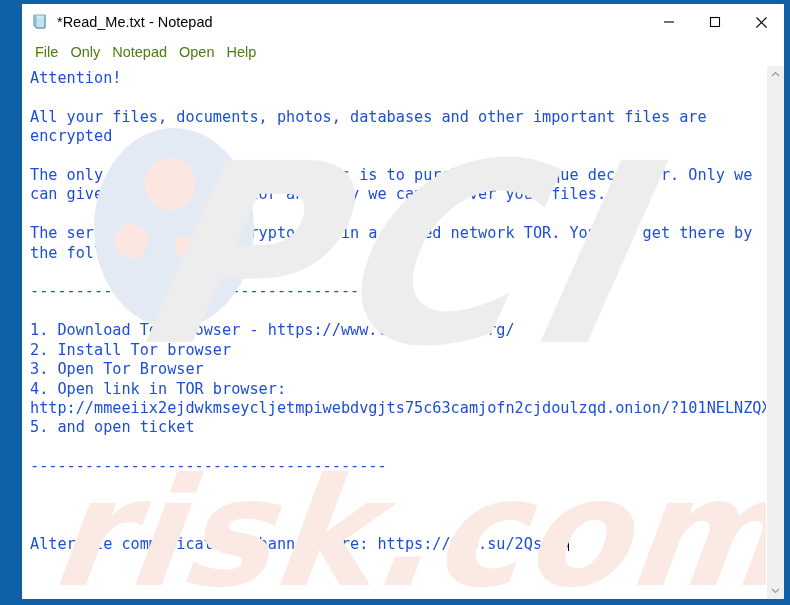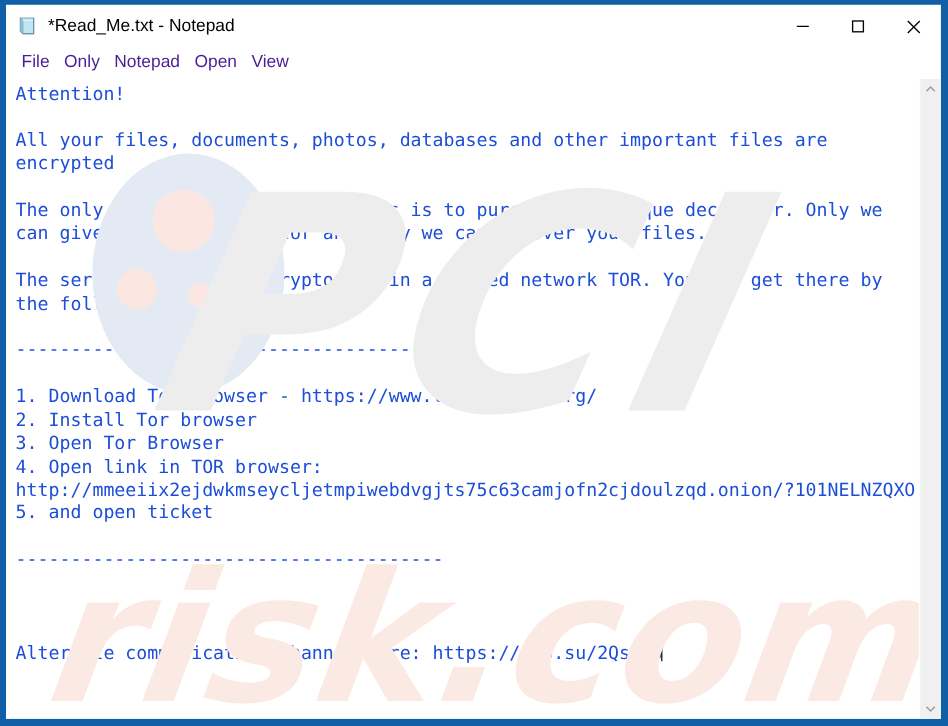--- a/index.html
+++ b/index.html
@@ -15,21 +15,21 @@
   }
 
   
   #window {
     position: absolute;
     left: 0; top: 0;
     width: 790px;
     height: 605px;
     background: #1060a8;           
     box-sizing: border-box;
-    padding: 4px 6px 6px 5px;
+    padding: 4px 6px 6px 22px;
   }
 
   #window-inner {
     position: relative;
     width: 100%;
     height: 100%;
     background: #ffffff;
     box-sizing: border-box;
     display: flex;
     flex-direction: column;
@@ -87,21 +87,21 @@
     height: 25px;
     min-height: 25px;
     background: #ffffff;
     display: flex;
     align-items: center;
     padding-left: 7px;
   }
   .menuitem {
     font-family: "Liberation Sans", sans-serif;
     font-size: 14.5px;
-    color: #4c1d95;
+    color: #4d7c0f;
     padding: 0 6px;
     line-height: 25px;
     white-space: nowrap;
   }
 
   
   #editor-wrap {
     flex: 1 1 auto;
     position: relative;
     display: flex;
@@ -219,21 +219,21 @@
           </svg>
         </div>
       </div>
     </div>
 
     <div id="menubar">
       <div class="menuitem">File</div>
       <div class="menuitem">Only</div>
       <div class="menuitem">Notepad</div>
       <div class="menuitem">Open</div>
-      <div class="menuitem">View</div>
+      <div class="menuitem">Help</div>
     </div>
 
     <div id="editor-wrap">
 
       <div id="text-area">
 
         <div id="watermark">
           <div class="wm-blob" style="left:72px; top:62px; width:160px; height:200px; background:#e4eaf3;"></div>
           <div class="wm-blob" style="left:122px; top:92px; width:52px; height:52px; background:#fbe6e2;"></div>
           <div class="wm-blob" style="left:92px; top:158px; width:34px; height:34px; background:#fbe6e2;"></div>

